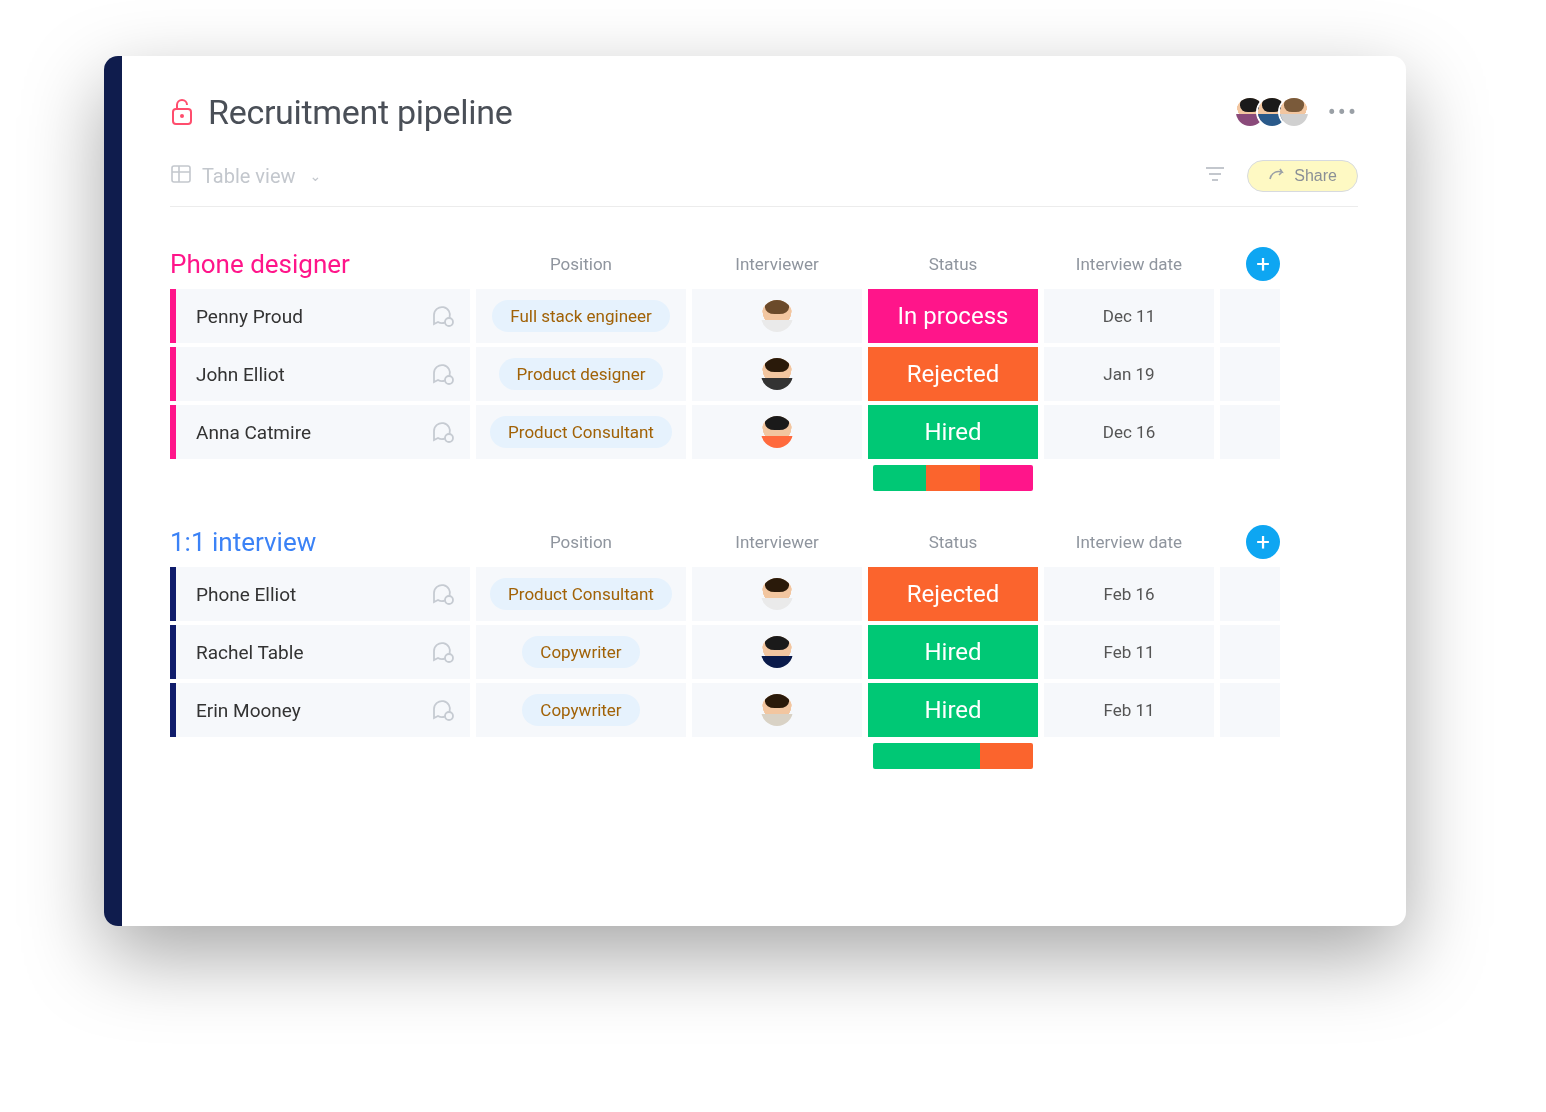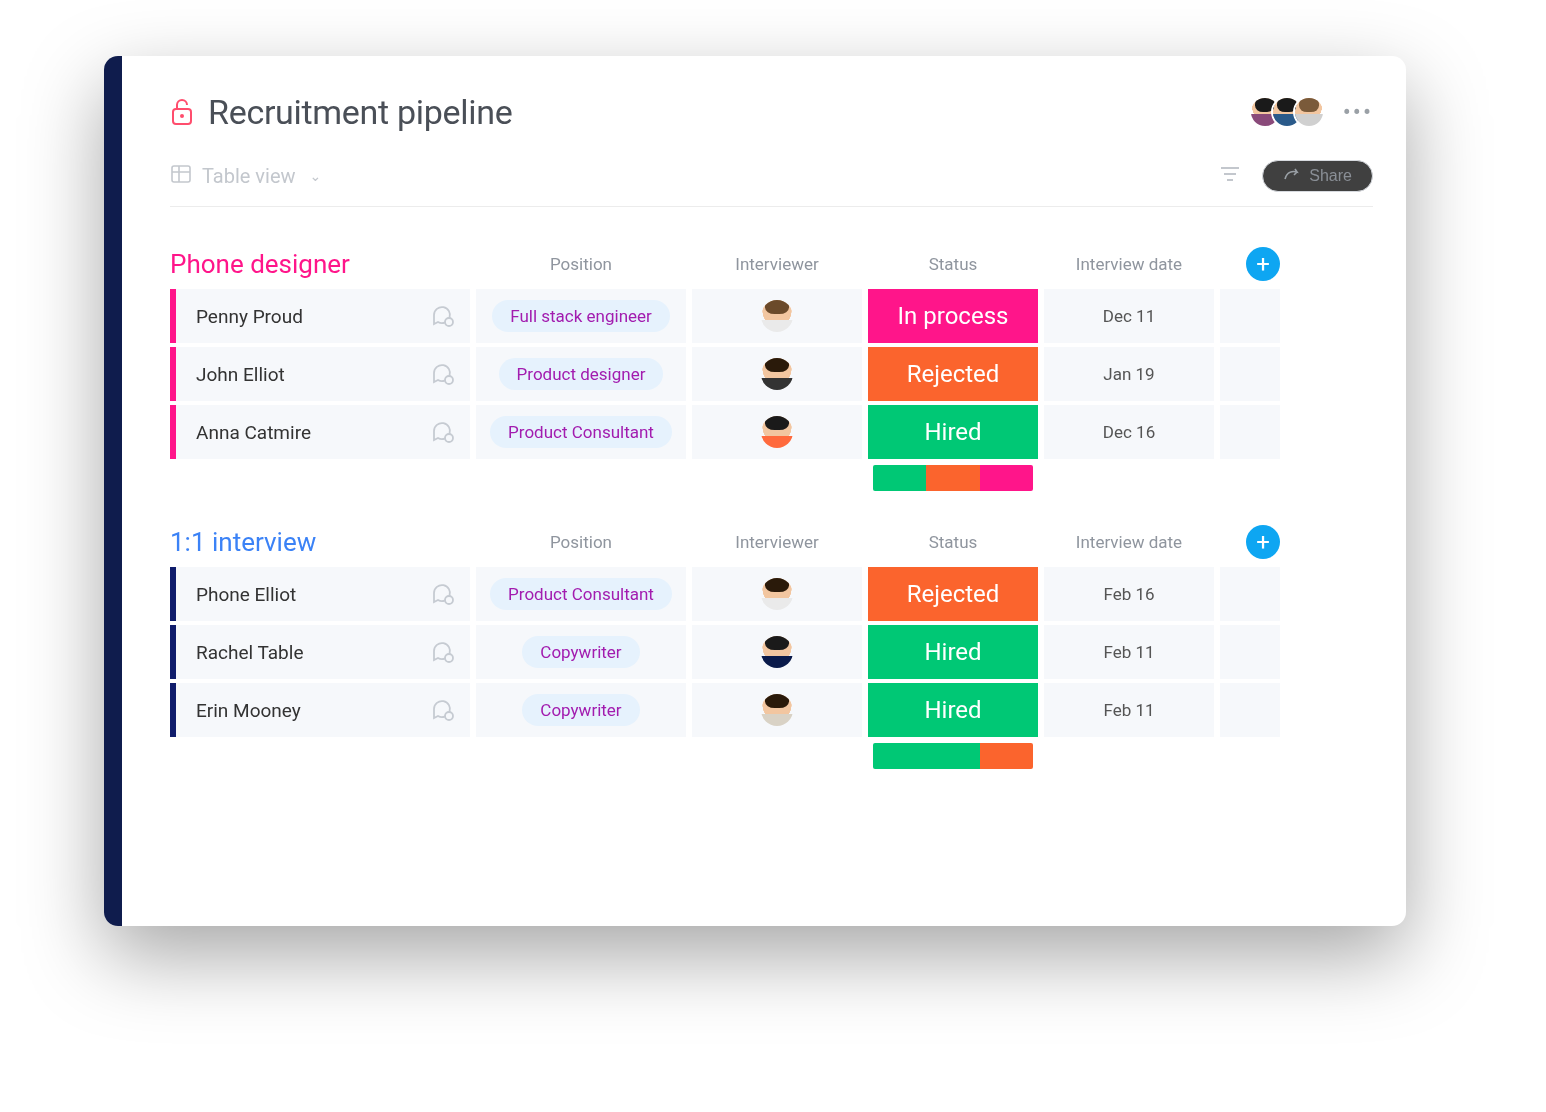--- a/index.html
+++ b/index.html
@@ -23,21 +23,21 @@
     display: flex;
     overflow: hidden;
   }
   .left-rail {
     width: 18px;
     background: #0f1c4d;
     flex: 0 0 18px;
   }
   .content {
     flex: 1;
-    padding: 36px 33px 40px 48px;
+    padding: 36px 48px 40px 48px;
     overflow: auto;
   }
   
   .header {
     display: flex;
     align-items: center;
     justify-content: space-between;
     margin-bottom: 28px;
   }
   .title-wrap {
@@ -105,21 +105,21 @@
   .share-btn {
     display:flex;
     align-items:flex-start;
     gap:8px;
     padding: 6px 20px;
     border: 1px solid #d7dadf;
     border-radius: 999px;
     color: #8a8f96;
     font-size: 16px;
     cursor:pointer;
-    background:#404040;
+    background:#fef9c3;
   }
   
   .group { margin-bottom: 34px; }
   .group-header {
     display: grid;
     grid-template-columns: 300px 210px 170px 170px 170px 60px;
     align-items: center;
     gap: 6px;
     margin-bottom: 8px;
   }
@@ -168,21 +168,21 @@
   }
   .name-cell .name { flex:1; font-size:19px; color:#333; }
   .chat-icon {
     color:#c6cbd2;
     margin-right: 14px;
     display:flex;
     align-items:center;
   }
   .pill {
     background: #e6f2fd;
-    color: #a21caf;
+    color: #a16207;
     padding: 6px 18px;
     border-radius: 999px;
     font-size: 17px;
     white-space: nowrap;
   }
   .status-cell {
     color: #fff;
     font-size: 24px;
   }
   .date-cell { color:#555; }

